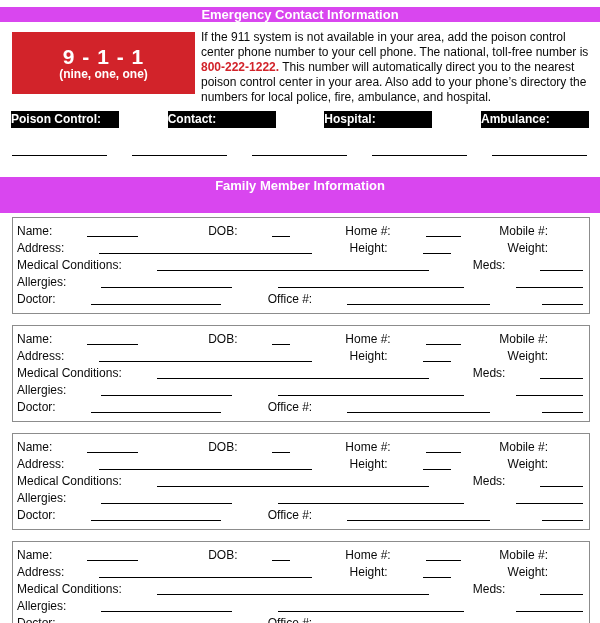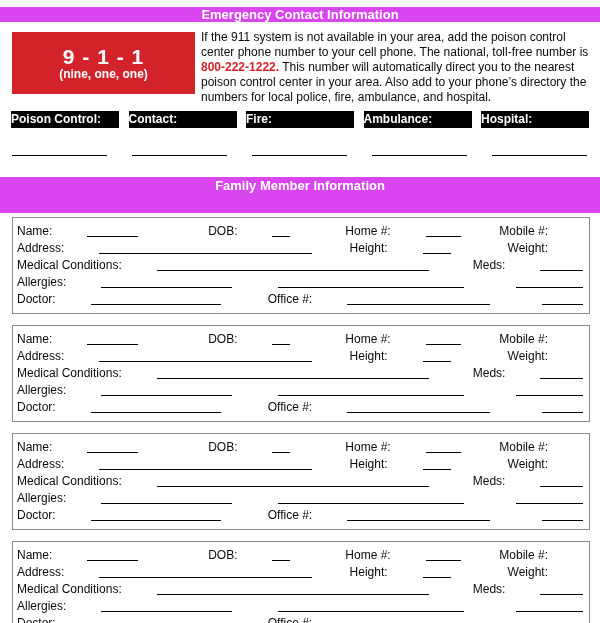--- a/index.html
+++ b/index.html
@@ -72,23 +72,22 @@
   <div class="badge">
     <div class="badge-num">9 - 1 - 1</div>
     <div class="badge-words">(nine, one, one)</div>
   </div>
   <p class="instructions"><span>If the 911 system is not available in your area, add the poison control center phone number to your cell phone. The national, toll-free number is </span><span class="phone">800-222-1222.</span><span> This number will automatically direct you to the nearest poison control center in your area. Also add to your phone’s directory the numbers for local police, fire, ambulance, and hospital.</span></p>
 </div>
 
 <div class="contacts-row">
   <div class="contact-box">Poison Control:</div>
   <div class="contact-box">Contact:</div>
-  <div class="contact-box">Fire:</div>
+  <div class="contact-box">Hospital:</div>
   <div class="contact-box">Ambulance:</div>
-  <div class="contact-box">Hospital:</div>
 </div>
 
 <div class="contact-lines">
   <div class="cline"></div>
   <div class="cline"></div>
   <div class="cline"></div>
   <div class="cline"></div>
   <div class="cline"></div>
 </div>
 

